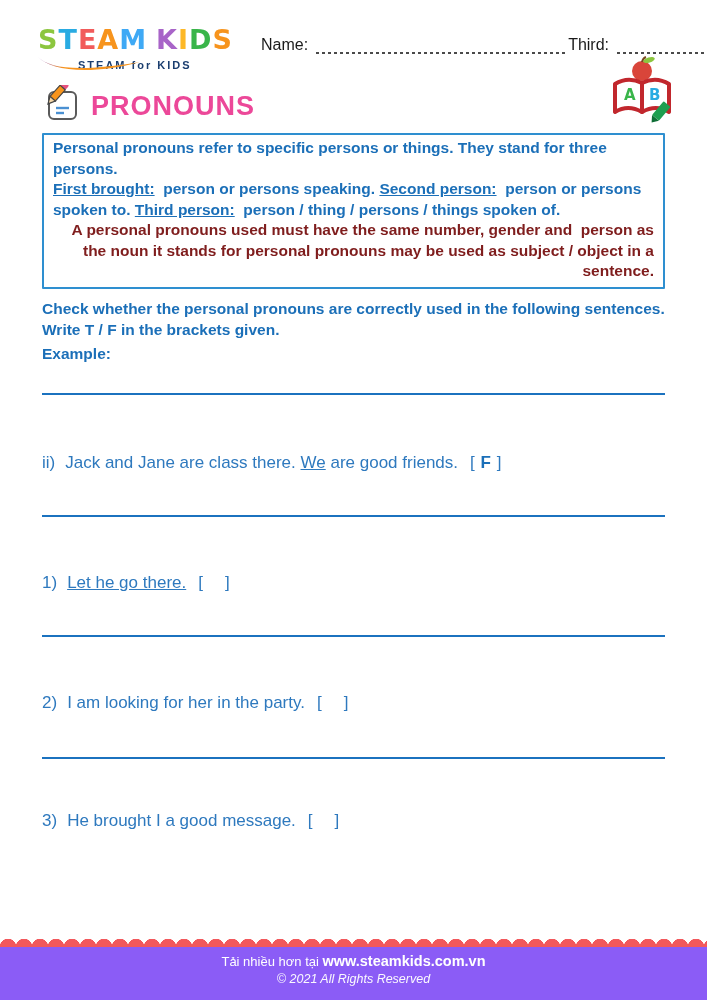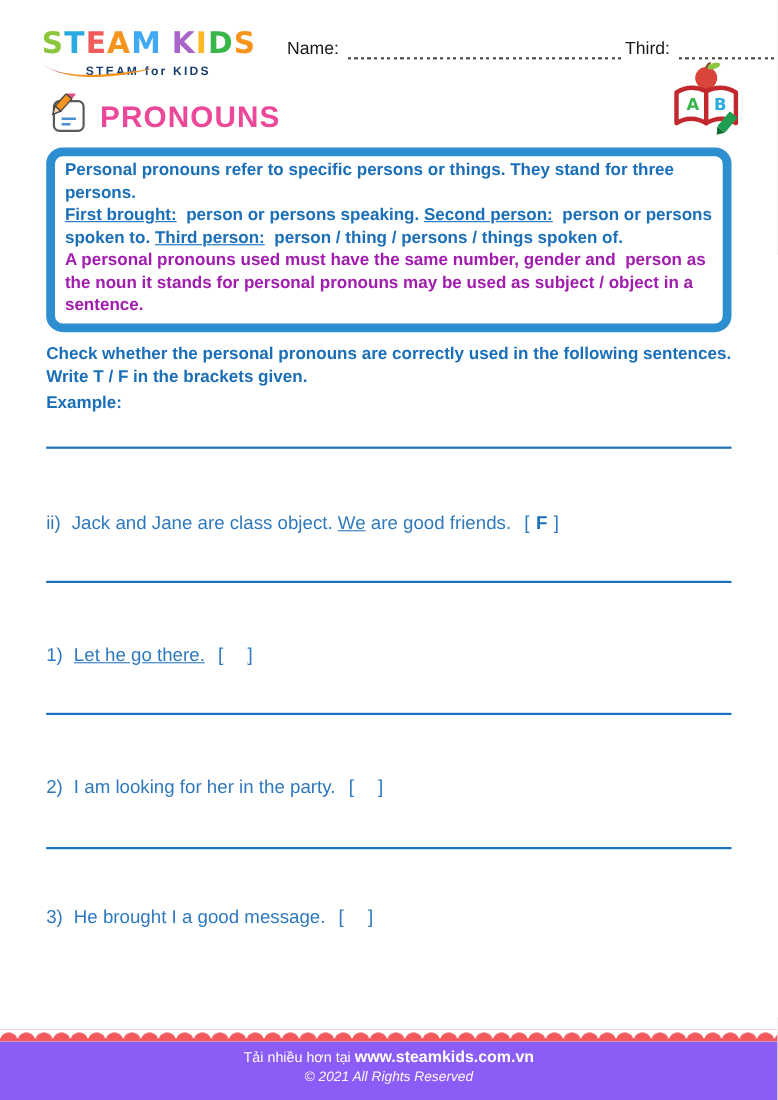--- a/index.html
+++ b/index.html
@@ -26,21 +26,21 @@
   .name-line { width:252px; }
   .date-group { margin-left:auto; }
   .date-line { width:112px; }
   
   .book-icon { position:absolute; right:32px; top:56px; z-index:5; }
   
   .content { padding:0 42px; }
   .title-row { display:flex; align-items:center; gap:9px; margin-top:12px; }
   .page-title { font-size:27px; font-weight:bold; letter-spacing:1px;
                 font-family:"Liberation Sans", sans-serif; }
-  .info-box { margin-top:6px; border:8px solid #8b5cf6; border-radius:15px;
+  .info-box { margin-top:6px; border:2px solid #8b5cf6; border-radius:1px;
               padding:3px 9px 5px 9px; }
   .box-text { font-size:15.5px; font-weight:bold; line-height:20.5px;
               white-space:pre-wrap; }
   .u { text-decoration:underline; }
   .instructions { margin-top:9px; font-size:15.5px; font-weight:bold; line-height:21px;
                   color:#1B6FB8; }
   .example-label { margin-top:5px; font-size:15.5px; font-weight:bold; color:#1B6FB8; }
   
   .item { font-size:17px; color:#2E79BE; line-height:24px; }
   .item .num { display:inline-block; margin-right:10px; }
@@ -140,31 +140,31 @@
             <path d="M10.5,15 L17.5,15 L14,22 Z" fill="#F5D7A8" stroke="#444" stroke-width="1.2"></path>
           </g>
         </svg>
       </span>
       <span class="page-title" style="color: #ec4899;">PRONOUNS</span>
     </div>
 
     <div class="info-box" style="border-color: rgb(46, 143, 208);">
       <div class="box-text" style="color: rgb(27, 111, 184);"><span>Personal pronouns refer to specific persons or things. They stand for three persons.</span></div>
       <div class="box-text" style="color: rgb(27, 111, 184);"><span class="u">First brought:</span><span>  person or persons speaking. </span><span class="u">Second person:</span><span>  person or persons spoken to. </span><span class="u">Third person:</span><span>  person / thing / persons / things spoken of.</span></div>
-      <div class="box-text" style="color: #a21caf;"><span>A personal pronouns used must have the same number, gender and  person as the noun it stands for personal pronouns may be used as subject / object in a sentence.</span></div>
+      <div class="box-text" style="color: #7f1d1d; text-align: right;"><span>A personal pronouns used must have the same number, gender and  person as the noun it stands for personal pronouns may be used as subject / object in a sentence.</span></div>
     </div>
 
     <div class="instructions">Check whether the personal pronouns are correctly used in the following sentences. Write T / F in the brackets given.</div>
     <div class="example-label">Example:</div>
 
 
     <hr class="rule rule-1">
 
     <div class="item item-ii">
-      <span class="num">ii)</span><span>Jack and Jane are class object. </span><span class="u">We</span><span> are good friends.</span><span class="bracket-group"><span class="bracket">[</span><span class="answer">F</span><span class="bracket">]</span></span>
+      <span class="num">ii)</span><span>Jack and Jane are class there. </span><span class="u">We</span><span> are good friends.</span><span class="bracket-group"><span class="bracket">[</span><span class="answer">F</span><span class="bracket">]</span></span>
     </div>
 
     <hr class="rule rule-2">
 
     <div class="item item-1">
       <span class="num">1)</span><span>Let he go there.</span><span class="bracket-group"><span class="bracket">[</span><span class="answer"></span><span class="bracket">]</span></span>
     </div>
 
     <hr class="rule rule-3">
 

